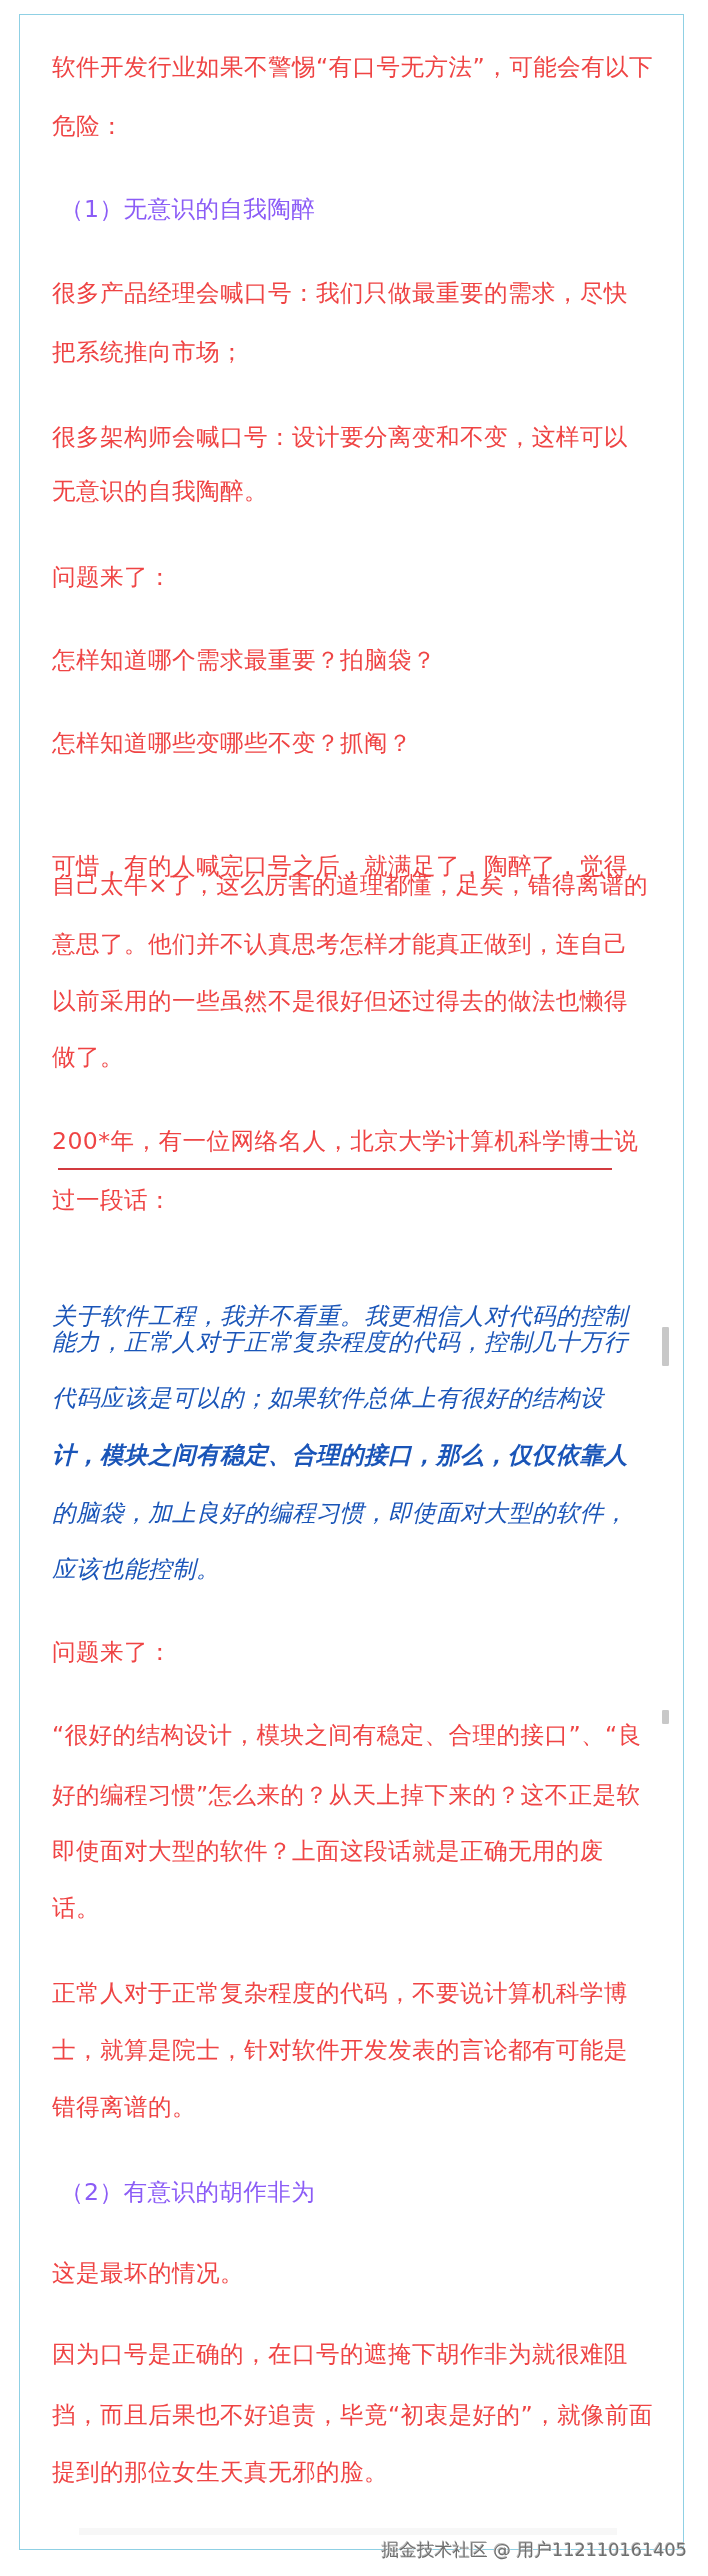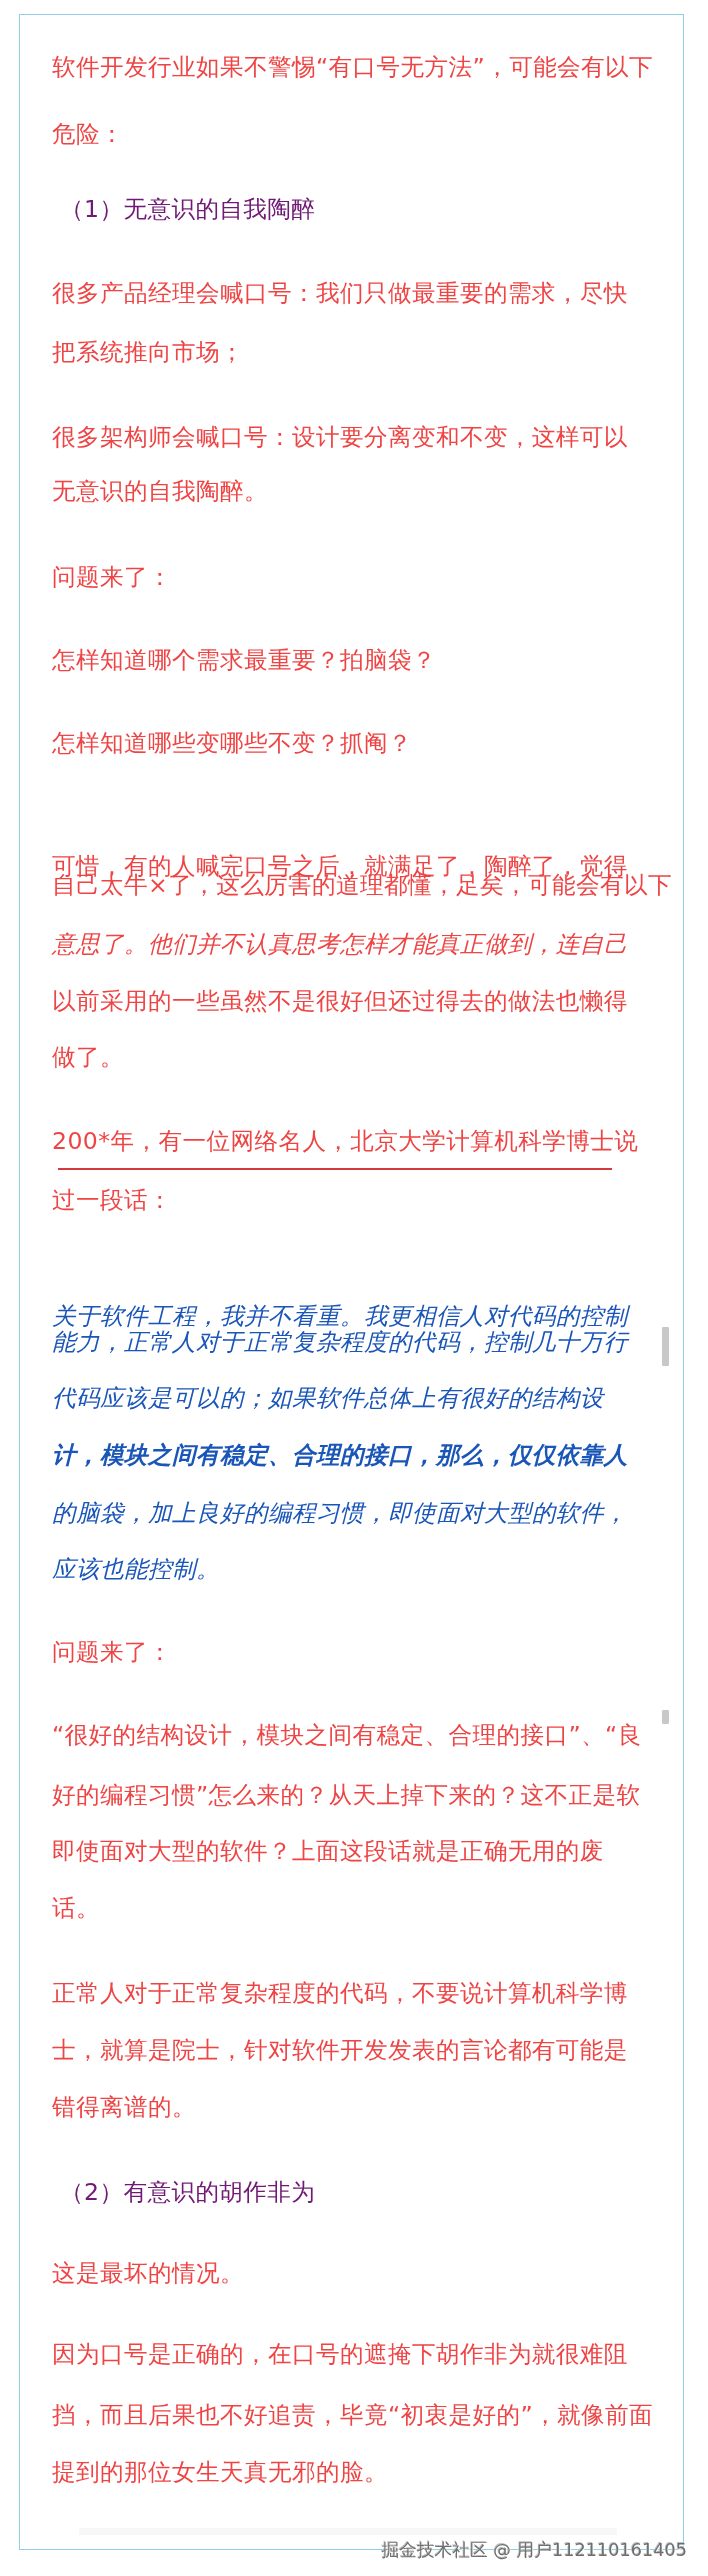--- a/index.html
+++ b/index.html
@@ -2,46 +2,46 @@
 <html style="font-size:10.5px"><head>
 <meta charset="utf-8">
 <style>
   html, body { margin: 0; padding: 0; background: #ffffff; }
   body { width: 708px; height: 2576px; position: relative; overflow: hidden;
          font-family: "DejaVu Sans", "Liberation Sans", sans-serif; }
   .frame { position: absolute; left: 19px; top: 14.4px; width: 665px; height: 2536px;
            border: 1px solid #8fd0e4; box-sizing: border-box; background: #fff; }
   .line { position: absolute; left: 52px; width: 590px; font-size: 23.6px; line-height: 29px;
           color: #ef4444; white-space: nowrap; letter-spacing: 0.4px; }
-  .heading { color: #701a75; left: 60px; }
+  .heading { color: #8b5cf6; left: 60px; }
   .quote { color: #1a55b8; font-style: italic; }
   .underline { position: absolute; left: 58px; top: 1168px; width: 554px; height: 2px; background: #d23a3f; }
   .scroll-thumb { position: absolute; left: 662px; width: 6.6px; background: #c8c8c8; border-radius: 1.3px; }
   .watermark { position: absolute; right: 21px; top: 2538px; font-size: 17.7px; color: #6e6e6e;
                text-shadow: 0.7px 0.7px 0 #ffffff, -0.7px -0.7px 0 #bdbdbd; white-space: nowrap; text-align: center; }
   .fade-bar { position: absolute; left: 79px; top: 2528px; width: 538px; height: 6.6px; background: #f7f7f7; }
 </style>
 </head>
 <body>
 
 <div class="frame"></div>
 <div id="lines">
     <div class="line" style="top: 53px;">软件开发行业如果不警惕“有口号无方法”，可能会有以下</div>
-    <div class="line" style="top: 120px;">危险：</div>
+    <div class="line" style="top: 112px;">危险：</div>
     <div class="line heading" style="top: 195px;">（1）无意识的自我陶醉</div>
     <div class="line" style="top: 279px;">很多产品经理会喊口号：我们只做最重要的需求，尽快</div>
     <div class="line" style="top: 338px;">把系统推向市场；</div>
     <div class="line" style="top: 423px;">很多架构师会喊口号：设计要分离变和不变，这样可以</div>
     <div class="line" style="top: 477px;">无意识的自我陶醉。</div>
     <div class="line" style="top: 563px;">问题来了：</div>
     <div class="line" style="top: 646px;">怎样知道哪个需求最重要？拍脑袋？</div>
     <div class="line" style="top: 729px;">怎样知道哪些变哪些不变？抓阄？</div>
     <div class="line" style="top: 812px; margin-top: 40px;">可惜，有的人喊完口号之后，就满足了，陶醉了，觉得</div>
-    <div class="line" style="top: 871px;">自己太牛×了，这么厉害的道理都懂，足矣，可能会有以下</div>
-    <div class="line" style="top: 930px; font-style: italic;">意思了。他们并不认真思考怎样才能真正做到，连自己</div>
+    <div class="line" style="top: 871px;">自己太牛×了，这么厉害的道理都懂，足矣，错得离谱的</div>
+    <div class="line" style="top: 930px;">意思了。他们并不认真思考怎样才能真正做到，连自己</div>
     <div class="line" style="top: 987px;">以前采用的一些虽然不是很好但还过得去的做法也懒得</div>
     <div class="line" style="top: 1043px;">做了。</div>
     <div class="line" style="top: 1127px;">200*年，有一位网络名人，北京大学计算机科学博士说</div>
     <div class="line" style="top: 1186px;">过一段话：</div>
     <div class="line quote" style="top: 1302px;">关于软件工程，我并不看重。我更相信人对代码的控制</div>
     <div class="line quote" style="top: 1328px;">能力，正常人对于正常复杂程度的代码，控制几十万行</div>
     <div class="line quote" style="top: 1384px;">代码应该是可以的；如果软件总体上有很好的结构设</div>
     <div class="line quote" style="top: 1441px; font-weight: bold;">计，模块之间有稳定、合理的接口，那么，仅仅依靠人</div>
     <div class="line quote" style="top: 1499px;">的脑袋，加上良好的编程习惯，即使面对大型的软件，</div>
     <div class="line quote" style="top: 1555px;">应该也能控制。</div>

